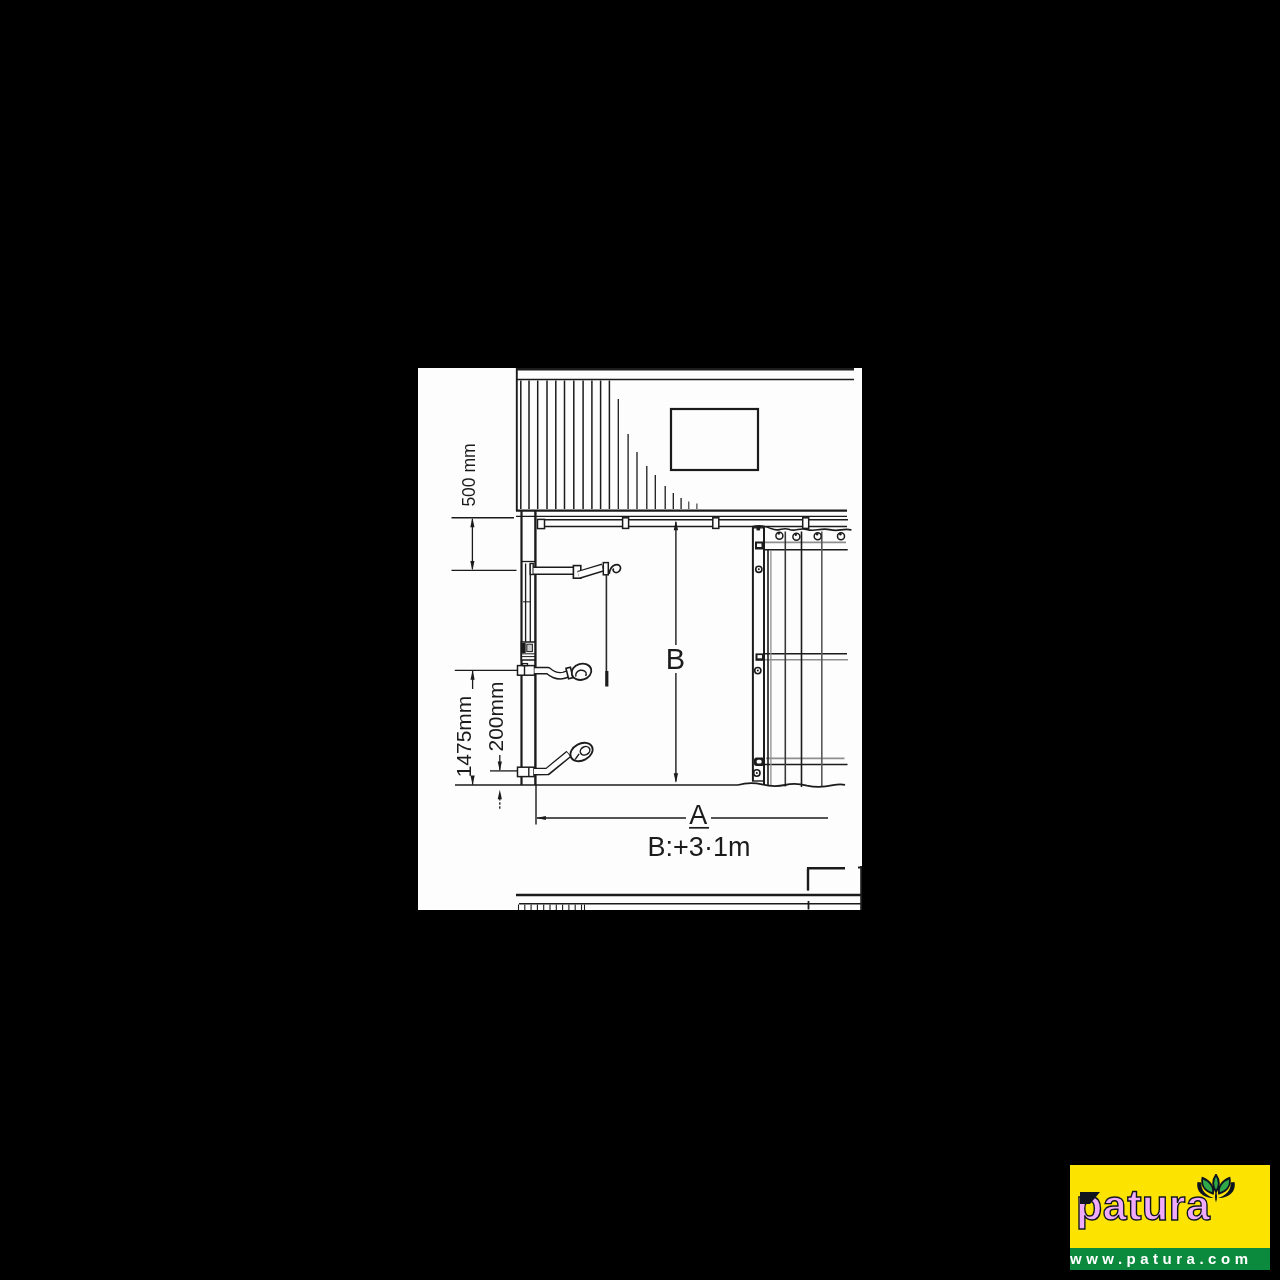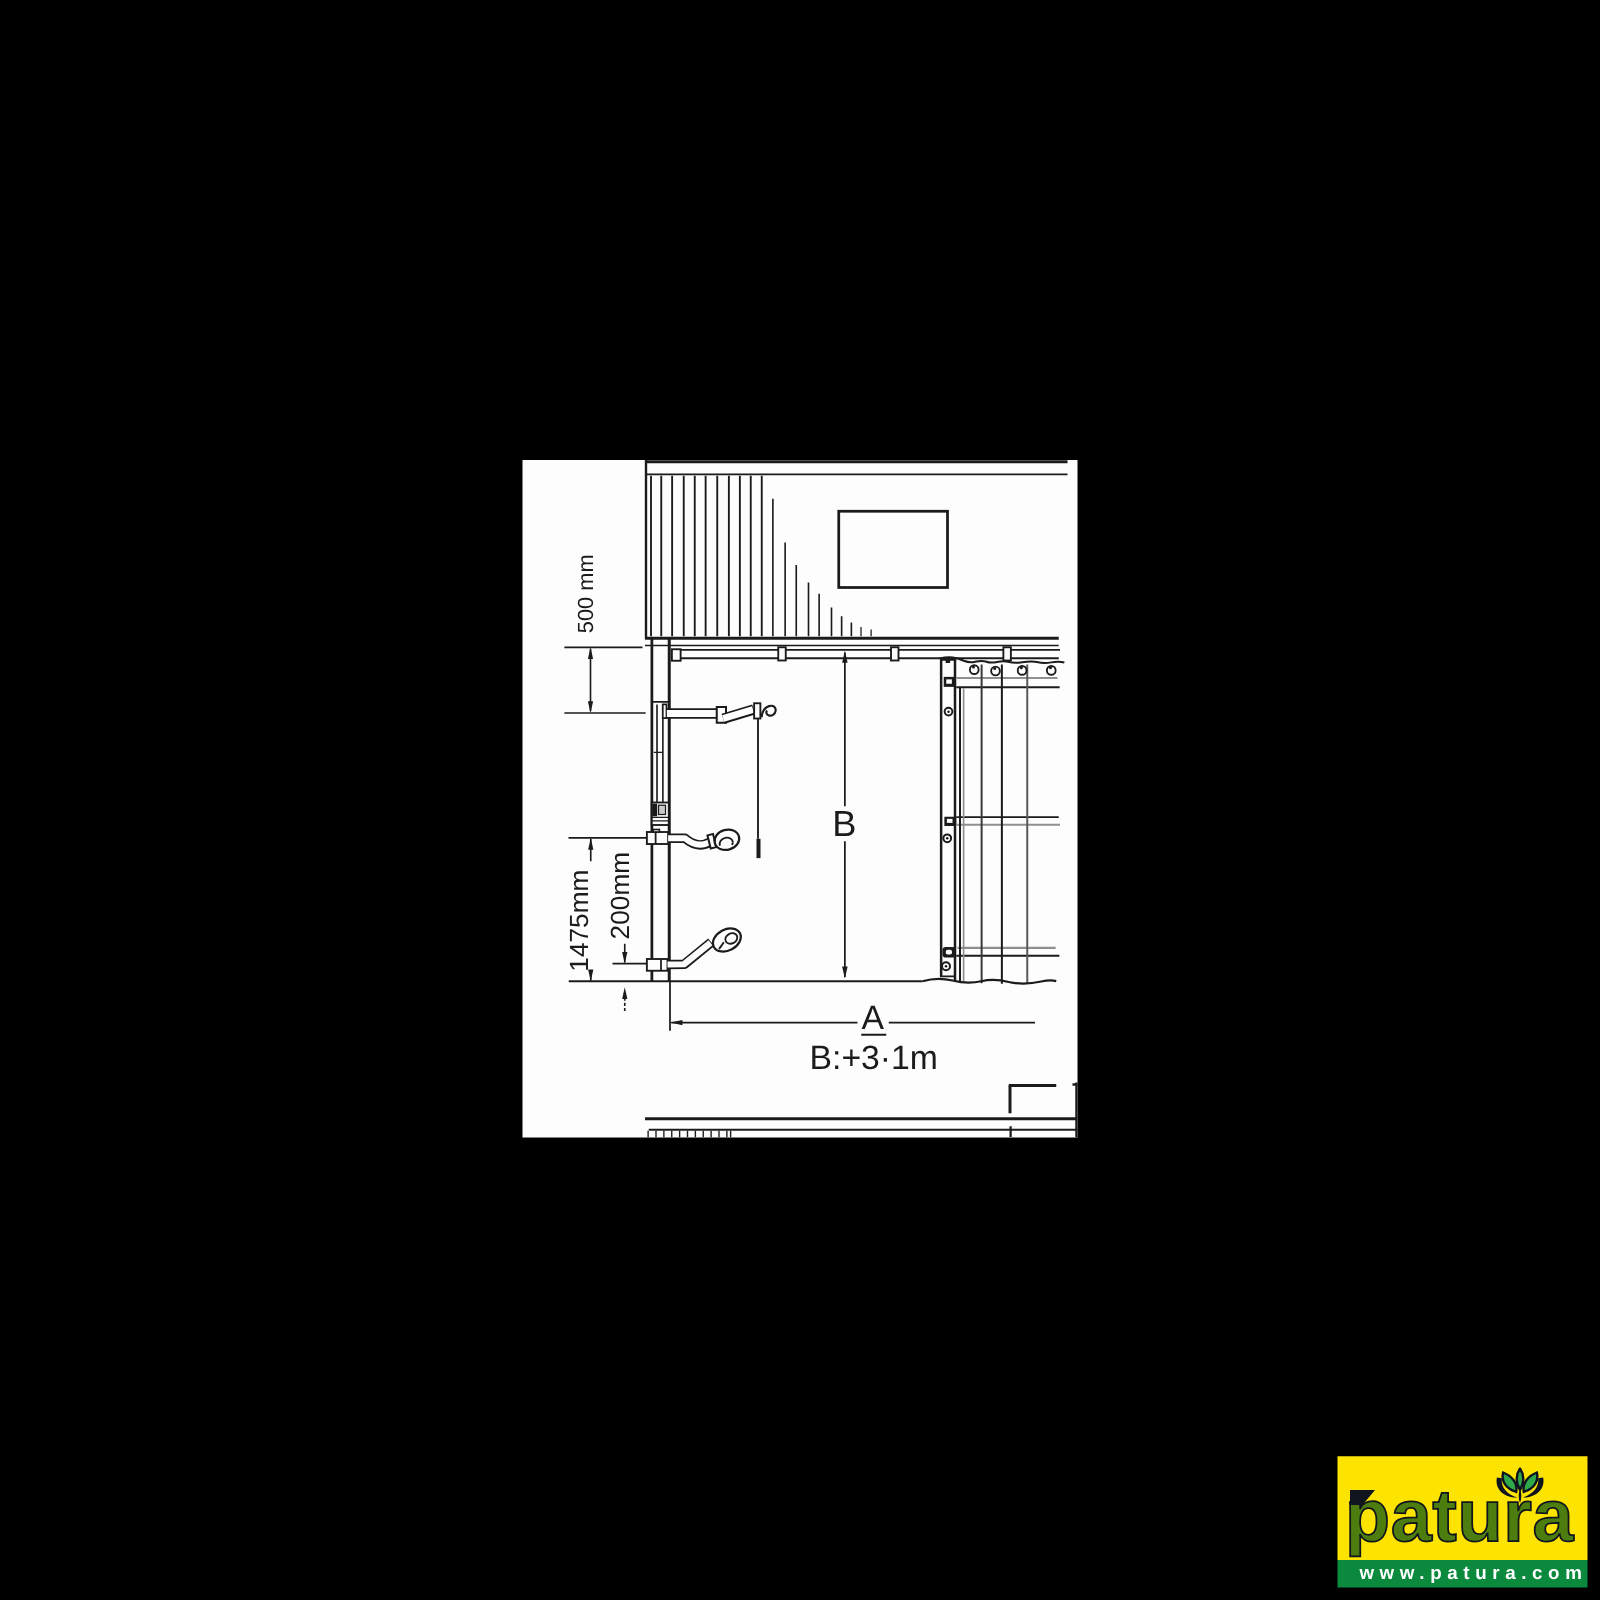--- a/index.html
+++ b/index.html
@@ -316,22 +316,22 @@
     <svg style="position:absolute;left:126px;top:9px;" width="40" height="30" viewBox="0 0 40 30" xmlns="http://www.w3.org/2000/svg">
       <path d="M1.5,8 C0,15 4,21.5 12.5,23.5 C14.5,23.9 16.5,24.1 18,24 C9.5,21.5 4.5,15.5 5.5,8.5 Z" fill="#0d1420"></path>
       <path d="M38.5,8 C40,15 36,21.5 27.5,23.5 C25.5,23.9 23.5,24.1 22,24 C30.5,21.5 35.5,15.5 34.5,8.5 Z" fill="#0d1420"></path>
       <path d="M20,0.8 C16.8,5.5 16.2,12 20,17.8 C23.8,12 23.2,5.5 20,0.8 Z" fill="#2fa84a" stroke="#0d1420" stroke-width="1.9"></path>
       <path d="M6.5,4 C5,10.5 8,16.8 17,19.5 C18.3,13 14,7 6.5,4 Z" fill="#2fa84a" stroke="#0d1420" stroke-width="1.9"></path>
       <path d="M33.5,4 C35,10.5 32,16.8 23,19.5 C21.7,13 26,7 33.5,4 Z" fill="#2fa84a" stroke="#0d1420" stroke-width="1.9"></path>
       <path d="M20,17 C18.6,20.5 18.6,24.5 20,28.5 C21.4,24.5 21.4,20.5 20,17 Z" fill="#0d1420"></path>
     </svg>
 
     <div style="position:absolute;left:6px;top:0;width:192px;">
-      <span style="position:absolute;left:0;top:18.5px;font-family:'Liberation Sans',sans-serif;font-weight:bold;font-size:59px;line-height:1;letter-spacing:0.5px;color:#4d7c0f;-webkit-text-stroke:1.4px #10141e;">patura</span>
+      <span style="position:absolute;left:0;top:18.5px;font-family:'Liberation Sans',sans-serif;font-weight:bold;font-size:43px;line-height:1;letter-spacing:0.5px;color:#f0abfc;-webkit-text-stroke:1.4px #10141e;">patura</span>
     </div>
 
     <svg style="position:absolute;left:8px;top:25px;" width="30" height="14" viewBox="0 0 30 14" xmlns="http://www.w3.org/2000/svg">
       <polygon points="2,14 2,2 22,2 12,14" fill="#10141e"></polygon>
     </svg>
 
-    <div style="position:absolute;left:0;top:83px;width:200px;height:22px;text-align:right;font-family:'Liberation Sans',sans-serif;font-weight:bold;font-size:15px;letter-spacing:4.5px;color:#ffffff;line-height:21px;">www.patura.com</div>
+    <div style="position:absolute;left:0;top:83px;width:200px;height:22px;text-align:left;font-family:'Liberation Sans',sans-serif;font-weight:bold;font-size:15px;letter-spacing:4.5px;color:#ffffff;line-height:21px;">www.patura.com</div>
   </div>
 </div>
 
 </body></html>

